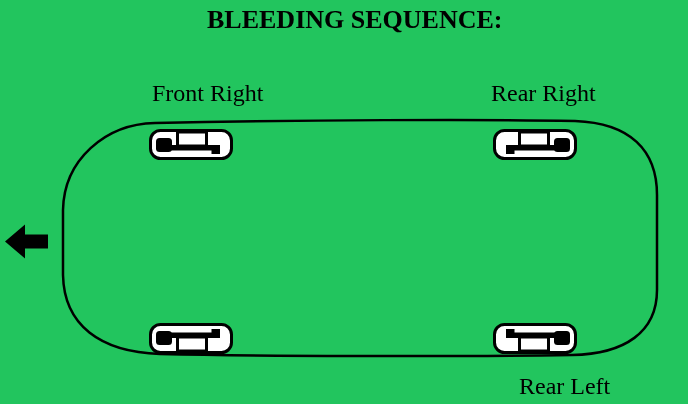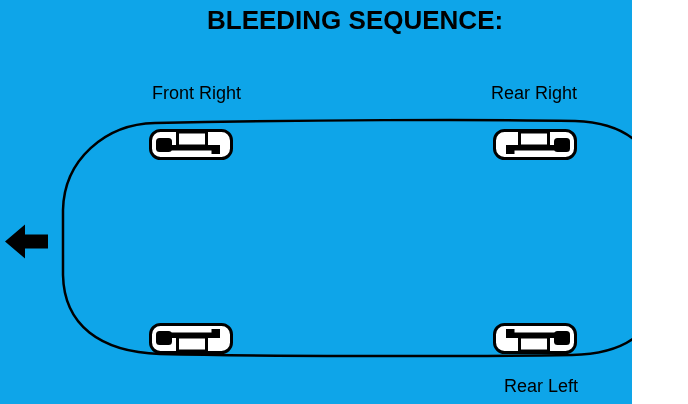--- a/index.html
+++ b/index.html
@@ -1,44 +1,44 @@
 <!DOCTYPE html>
 <html><head>
 <meta charset="utf-8">
 <style>
   html,body{margin:0;padding:0;background:#ffffff;}
   .canvas{
     position:relative;
-    width:632px;
+    width:688px;
     height:404px;
-    background:#0ea5e9;
-    font-family:Liberation Sans, sans-serif;
+    background:#22c55e;
+    font-family:Liberation Serif, serif;
     color:#000000;
     overflow:hidden;
   }
   .diagram-title{
     position:absolute;
     left:207px;
     top:5px;
     font-size:26px;
     font-weight:bold;
     letter-spacing:0px;
     white-space:nowrap;
   }
   .wheel-label{
     position:absolute;
-    font-size:18px;
+    font-size:24px;
     font-weight:400;
     line-height:26px;
     white-space:nowrap;
   }
   .lbl-front-right{left:152px;top:80px;}
   .lbl-rear-right{left:491px;top:80px;}
   .lbl-front-left{left:150px;top:373px;}
-  .lbl-rear-left{left:504px;top:373px;}
+  .lbl-rear-left{left:519px;top:373px;}
   svg.scene{position:absolute;left:0;top:0;}
 </style>
 </head>
 <body>
 
 <div class="canvas">
 
   <div class="diagram-title">BLEEDING SEQUENCE:</div>
 
   <svg class="scene" width="688" height="404" viewBox="0 0 688 404">

